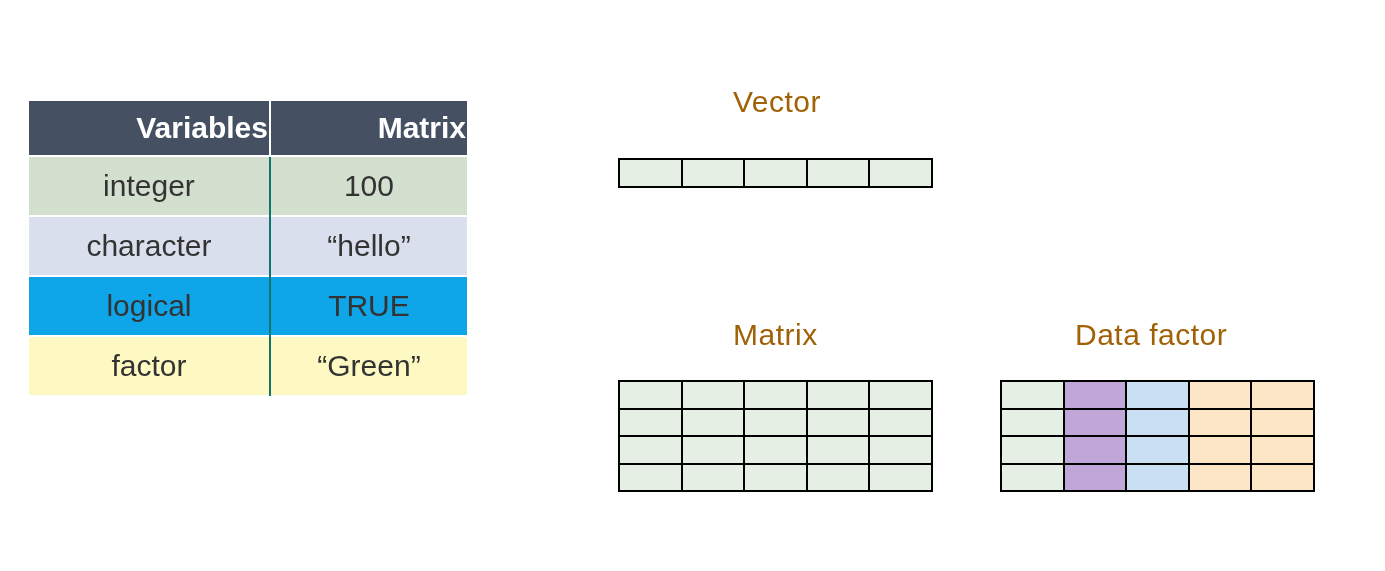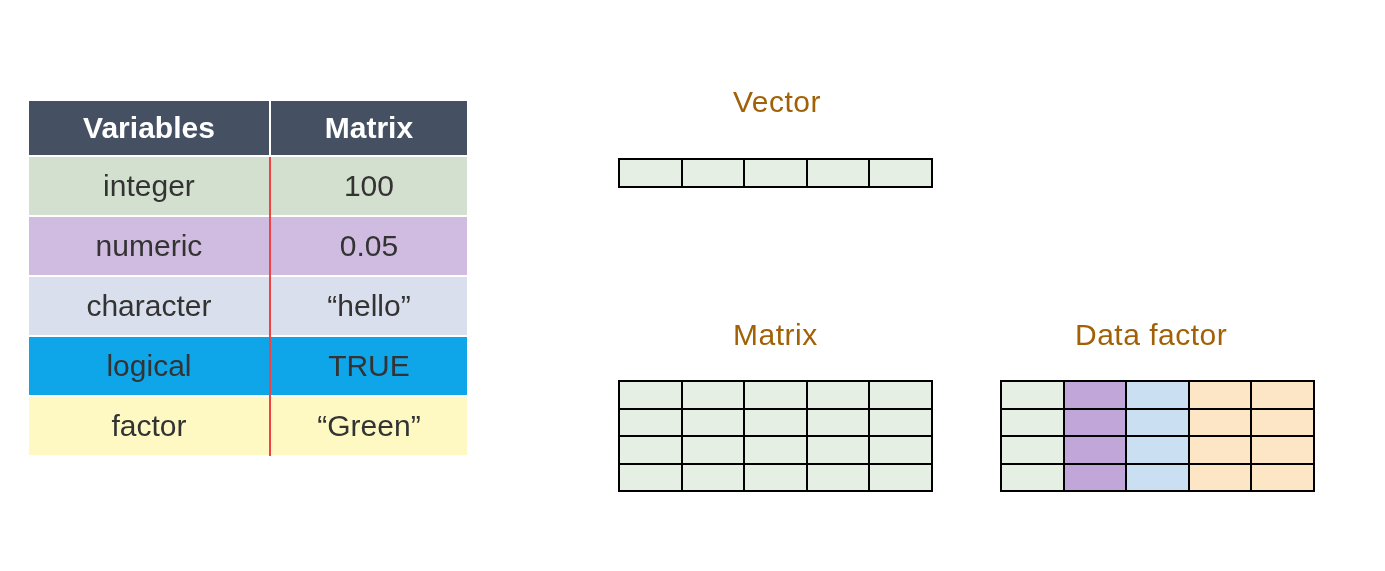--- a/index.html
+++ b/index.html
@@ -28,27 +28,28 @@
     font-weight: normal;
     vertical-align: middle;
   }
   .vars-table th {
     background: #455163;
     color: #fff;
     font-weight: bold;
     font-size: 30px;
     height: 52px;
     border-right: 2px solid #fff;
+    text-align: right;
   }
   .vars-table th:last-child { border-right: none; }
   .vars-table td {
     font-size: 30px;
     height: 56px;
     color: #333;
-    border-right: 2px solid #ef4444;
+    border-right: 2px solid #0f766e;
     border-top: 2px solid #fff;
   }
   .vars-table td:last-child { border-right: none; }
   .vars-table td.col0 { width: 55%; }
   .vars-table td.col1 { width: 45%; }
   .row-integer   td { background: #d3e0cf; }
   .row-numeric   td { background: #d1bce1; }
   .row-character td { background: #d9dfec; }
   .row-logical   td { background: #0ea5e9; }
   .row-factor    td { background: #fef9c3; }
@@ -86,24 +87,20 @@
     <thead>
       <tr>
         <th>Variables</th>
         <th>Matrix</th>
       </tr>
     </thead>
     <tbody>
       <tr class="row-integer">
         <td class="col0">integer</td>
         <td class="col1">100</td>
-      </tr>
-      <tr class="row-numeric">
-        <td class="col0">numeric</td>
-        <td class="col1">0.05</td>
       </tr>
       <tr class="row-character">
         <td class="col0">character</td>
         <td class="col1">“hello”</td>
       </tr>
       <tr class="row-logical">
         <td class="col0">logical</td>
         <td class="col1">TRUE</td>
       </tr>
       <tr class="row-factor">

